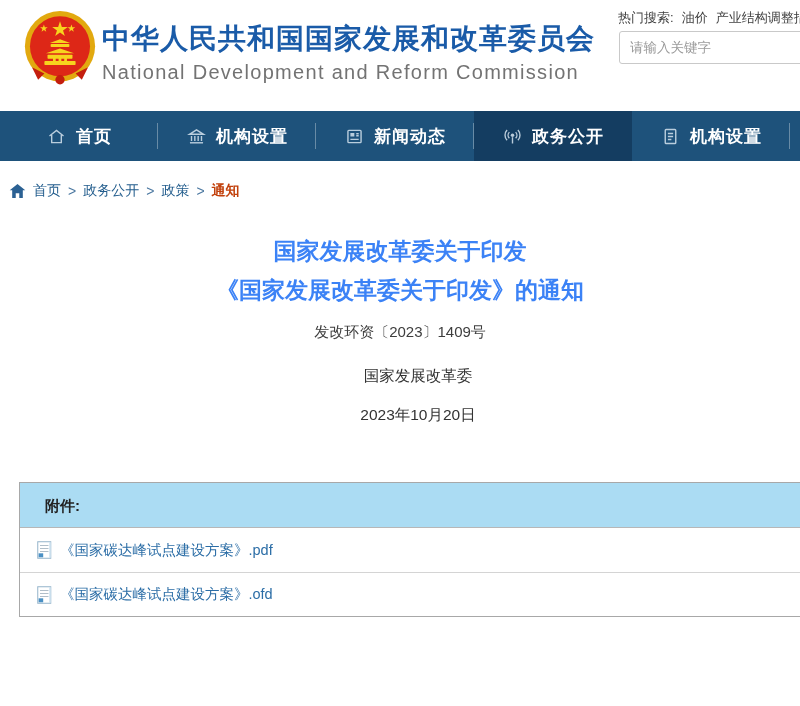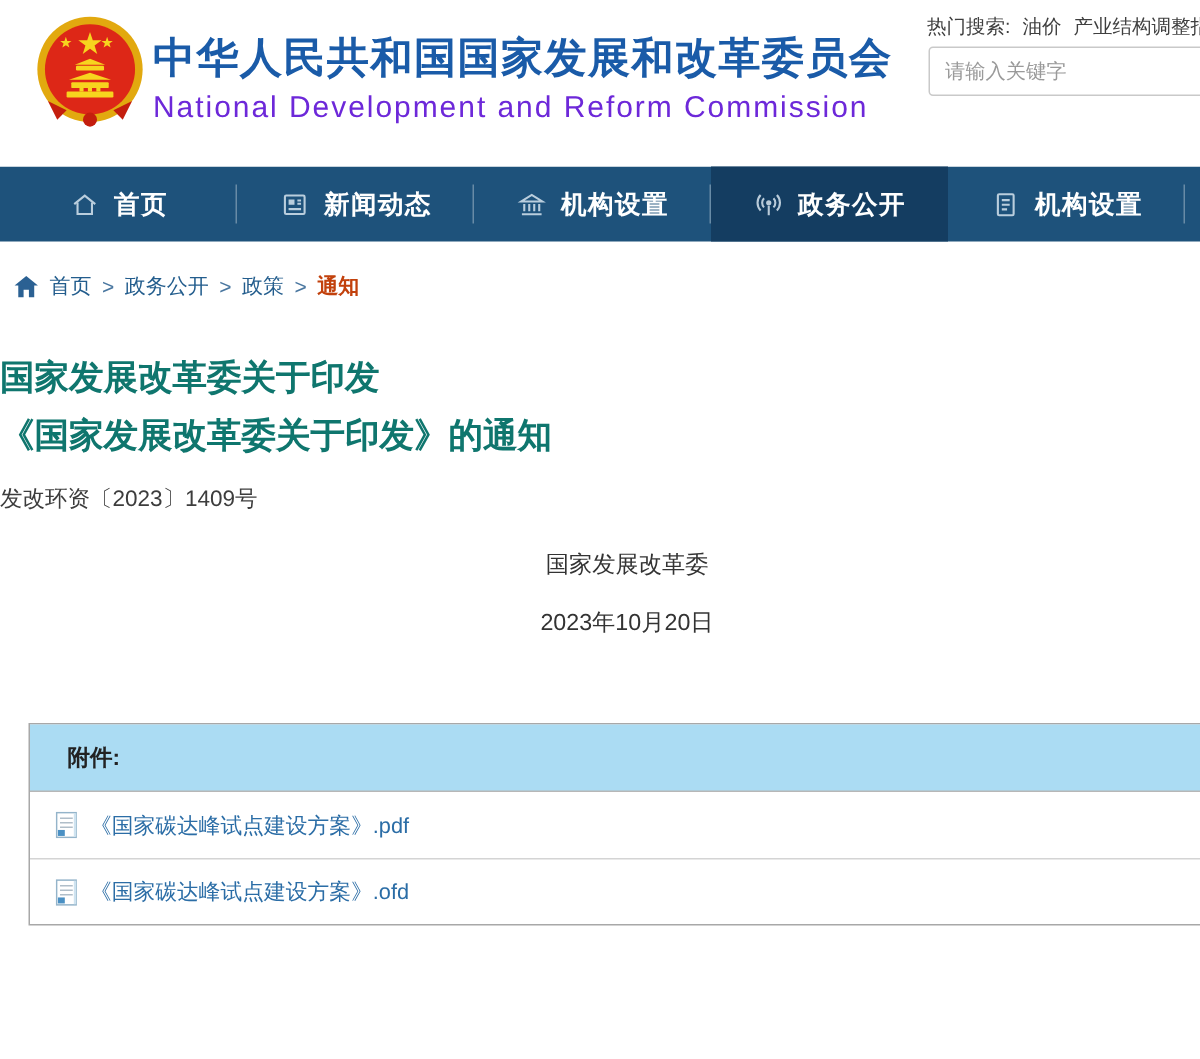--- a/index.html
+++ b/index.html
@@ -5,21 +5,21 @@
 <style>
   * { margin:0; padding:0; box-sizing:border-box; }
   html,body { width:800px; height:706px; overflow:hidden; background:#fff;
     font-family:"Liberation Sans","DejaVu Sans",sans-serif; }
 
   
   .site-header { position:relative; height:111px; background:#fff; }
   .emblem { position:absolute; left:21px; top:7px; width:78px; height:80px; }
   .title-block { position:absolute; left:102px; top:20px; white-space:nowrap; }
   .site-title-zh { font-size:28px; font-weight:bold; color:#1a5ba8; letter-spacing:1px; }
-  .site-title-en { font-size:20px; color:#6d28d9; letter-spacing:1.3px; margin-top:3px; }
+  .site-title-en { font-size:20px; color:#737373; letter-spacing:1.3px; margin-top:3px; }
   .hot-search { position:absolute; left:618px; top:9px; white-space:nowrap;
     font-size:13px; color:#3f3f3f; }
   .hot-search a { color:#3f3f3f; text-decoration:none; margin-left:8px; cursor:pointer; }
   .search-box { position:absolute; left:619px; top:31px; }
   .search-box input { width:230px; height:33px; border:1px solid #c9c9c9; border-radius:3px;
     padding:0 10px; font-size:13.5px; color:#333; outline:none;
     font-family:"Liberation Sans",sans-serif; }
   .search-box input::placeholder { color:#9a9a9a; }
 
   
@@ -35,23 +35,23 @@
 
   
   .breadcrumb { margin:21px 0 0 9px; display:flex; align-items:center; gap:7px;
     font-size:14px; color:#235d8d; }
   .crumb { color:#235d8d; text-decoration:none; cursor:pointer; }
   .crumb-sep { color:#4a77a0; }
   .crumb.current { font-weight:bold; color:#c2410c; cursor:default; }
   .crumb-home { width:17px; height:16px; }
 
   
-  .article-title { margin-top:32px; font-size:23px; line-height:39px;
-    font-weight:bold; color:#0f766e; }
-  .doc-number { margin-top:13px; font-size:15px; color:#3d3d3d; }
+  .article-title { margin-top:32px; text-align:center; font-size:23px; line-height:39px;
+    font-weight:bold; color:#3b82f6; }
+  .doc-number { margin-top:13px; text-align:center; font-size:15px; color:#3d3d3d; }
   .article-body { margin:17px 5px 0 4px; font-size:15.5px; line-height:23px; color:#2b2b2b; }
   .article-body p { margin:0; }
   .article-body p.indent { text-indent:2.15em; }
   .signature { margin-top:24px; text-align:center; font-size:15.5px; color:#333;padding-left:36px; }
   .signature .sig-date { margin-top:18px; }
 
   
   .attachments { margin:56px 0 0 19px; width:810px; border:1px solid #a8a8a8; background:#fff; }
   .att-header { height:45px; line-height:45px; background:#abdcf3; padding-left:25px;
     font-size:15px; font-weight:bold; color:#222; border-bottom:1px solid #b7b7b7; }
@@ -104,34 +104,34 @@
   <div class="nav-item">
     <svg class="nav-icon" viewBox="0 0 24 24" fill="none" stroke="#d6e4ef" stroke-width="1.6">
       <path d="M4 11.5 L12 5 L20 11.5"></path>
         <path d="M6.5 10.2 V19 H17.5 V10.2"></path>
     </svg>
     <span class="nav-label">首页</span>
   </div>
 
   <div class="nav-item">
     <svg class="nav-icon" viewBox="0 0 24 24" fill="none" stroke="#d6e4ef" stroke-width="1.6">
+      <path d="M4 9.5 H20 L12 4.5 Z"></path>
+        <path d="M6.3 11.5 V17 M10.1 11.5 V17 M13.9 11.5 V17 M17.7 11.5 V17"></path>
+      <path d="M4.5 19.2 H19.5"></path>
+    </svg>
+    <span class="nav-label">机构设置</span>
+  </div>
+
+  <div class="nav-item">
+    <svg class="nav-icon" viewBox="0 0 24 24" fill="none" stroke="#d6e4ef" stroke-width="1.6">
       <rect x="4.5" y="5" width="15" height="14" rx="1"></rect>
       <rect x="7.3" y="8" width="4.5" height="4" fill="#d6e4ef" stroke="none"></rect>
       <path d="M14 8.8 H16.8 M14 11.2 H16.8 M7.3 15.3 H16.8"></path>
     </svg>
     <span class="nav-label">新闻动态</span>
-  </div>
-
-  <div class="nav-item">
-    <svg class="nav-icon" viewBox="0 0 24 24" fill="none" stroke="#d6e4ef" stroke-width="1.6">
-      <path d="M4 9.5 H20 L12 4.5 Z"></path>
-        <path d="M6.3 11.5 V17 M10.1 11.5 V17 M13.9 11.5 V17 M17.7 11.5 V17"></path>
-      <path d="M4.5 19.2 H19.5"></path>
-    </svg>
-    <span class="nav-label">机构设置</span>
   </div>
 
   <div class="nav-item active">
     <svg class="nav-icon" viewBox="0 0 24 24" fill="none" stroke="#d6e4ef" stroke-width="1.6">
       <circle cx="12" cy="10.5" r="2" fill="#d6e4ef" stroke="none"></circle>
       <path d="M8.4 7 a5 5 0 0 0 0 7 M15.6 7 a5 5 0 0 1 0 7"></path>
       <path d="M5.8 4.6 a8.6 8.6 0 0 0 0 11.8 M18.2 4.6 a8.6 8.6 0 0 1 0 11.8"></path>
       <path d="M12 12.8 L12 20"></path>
     </svg>
     <span class="nav-label">政务公开</span>

